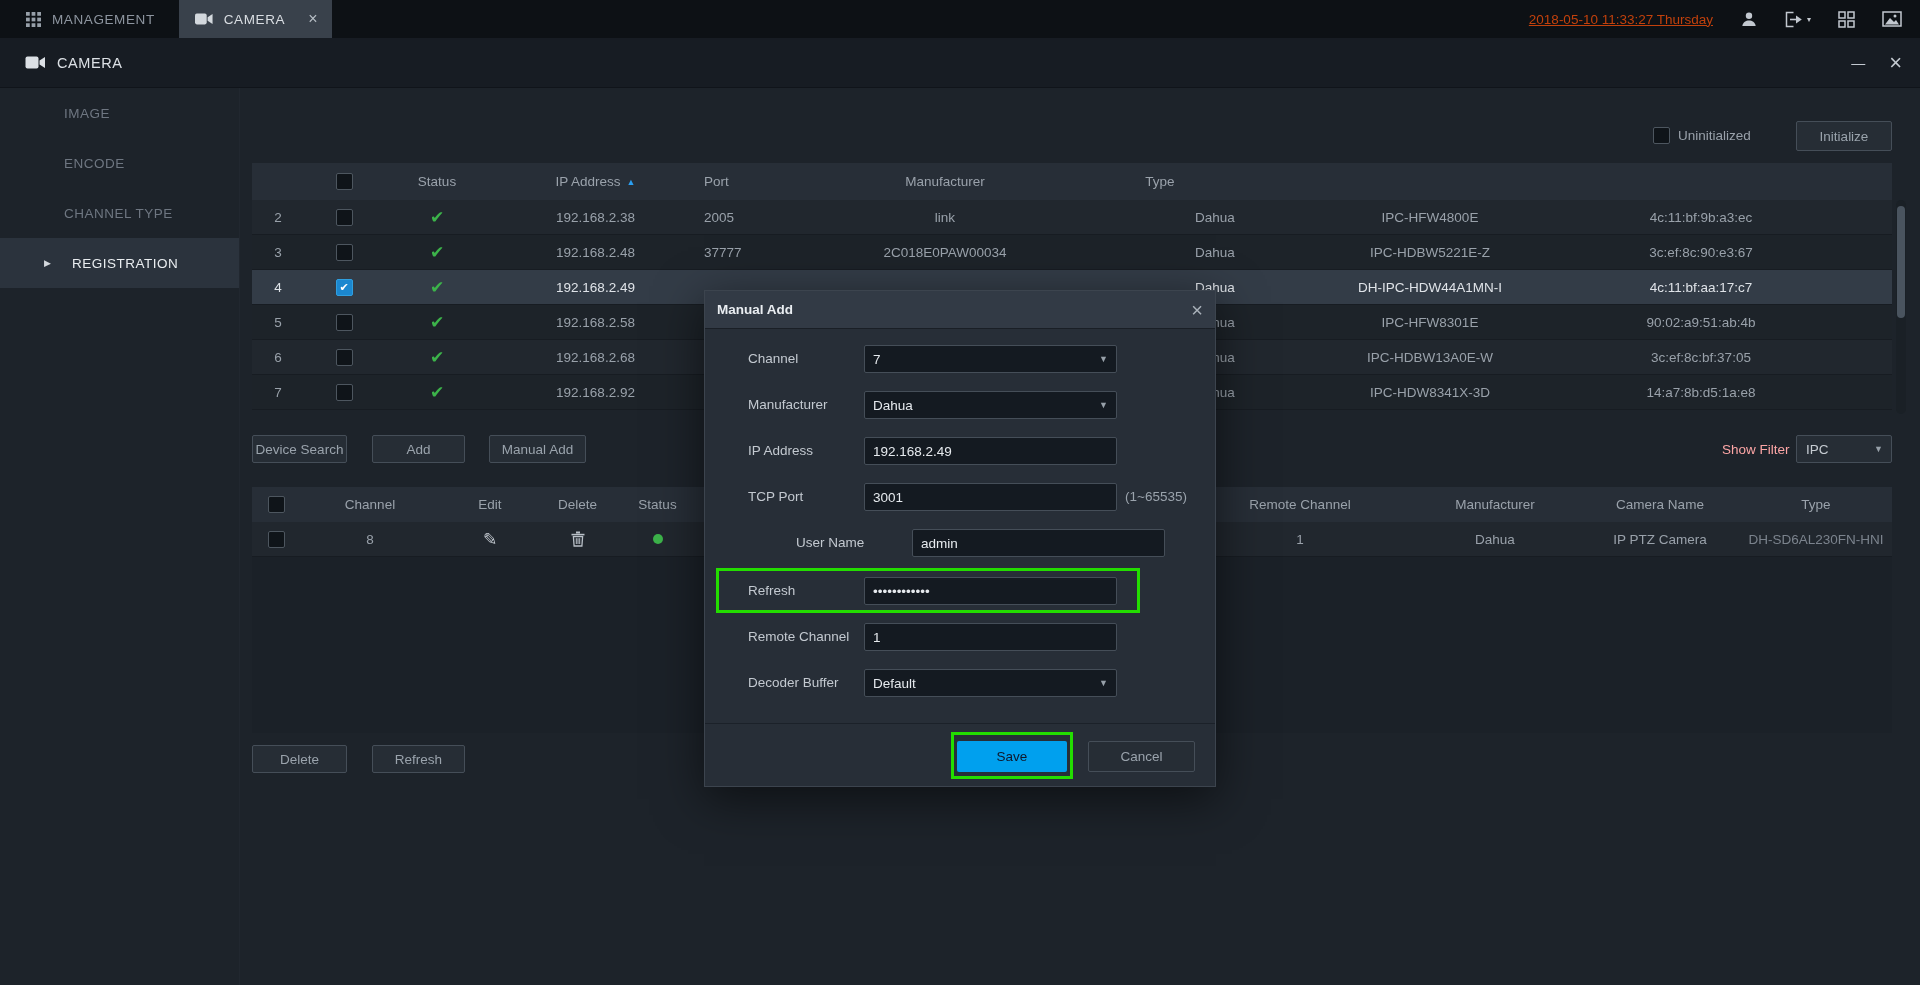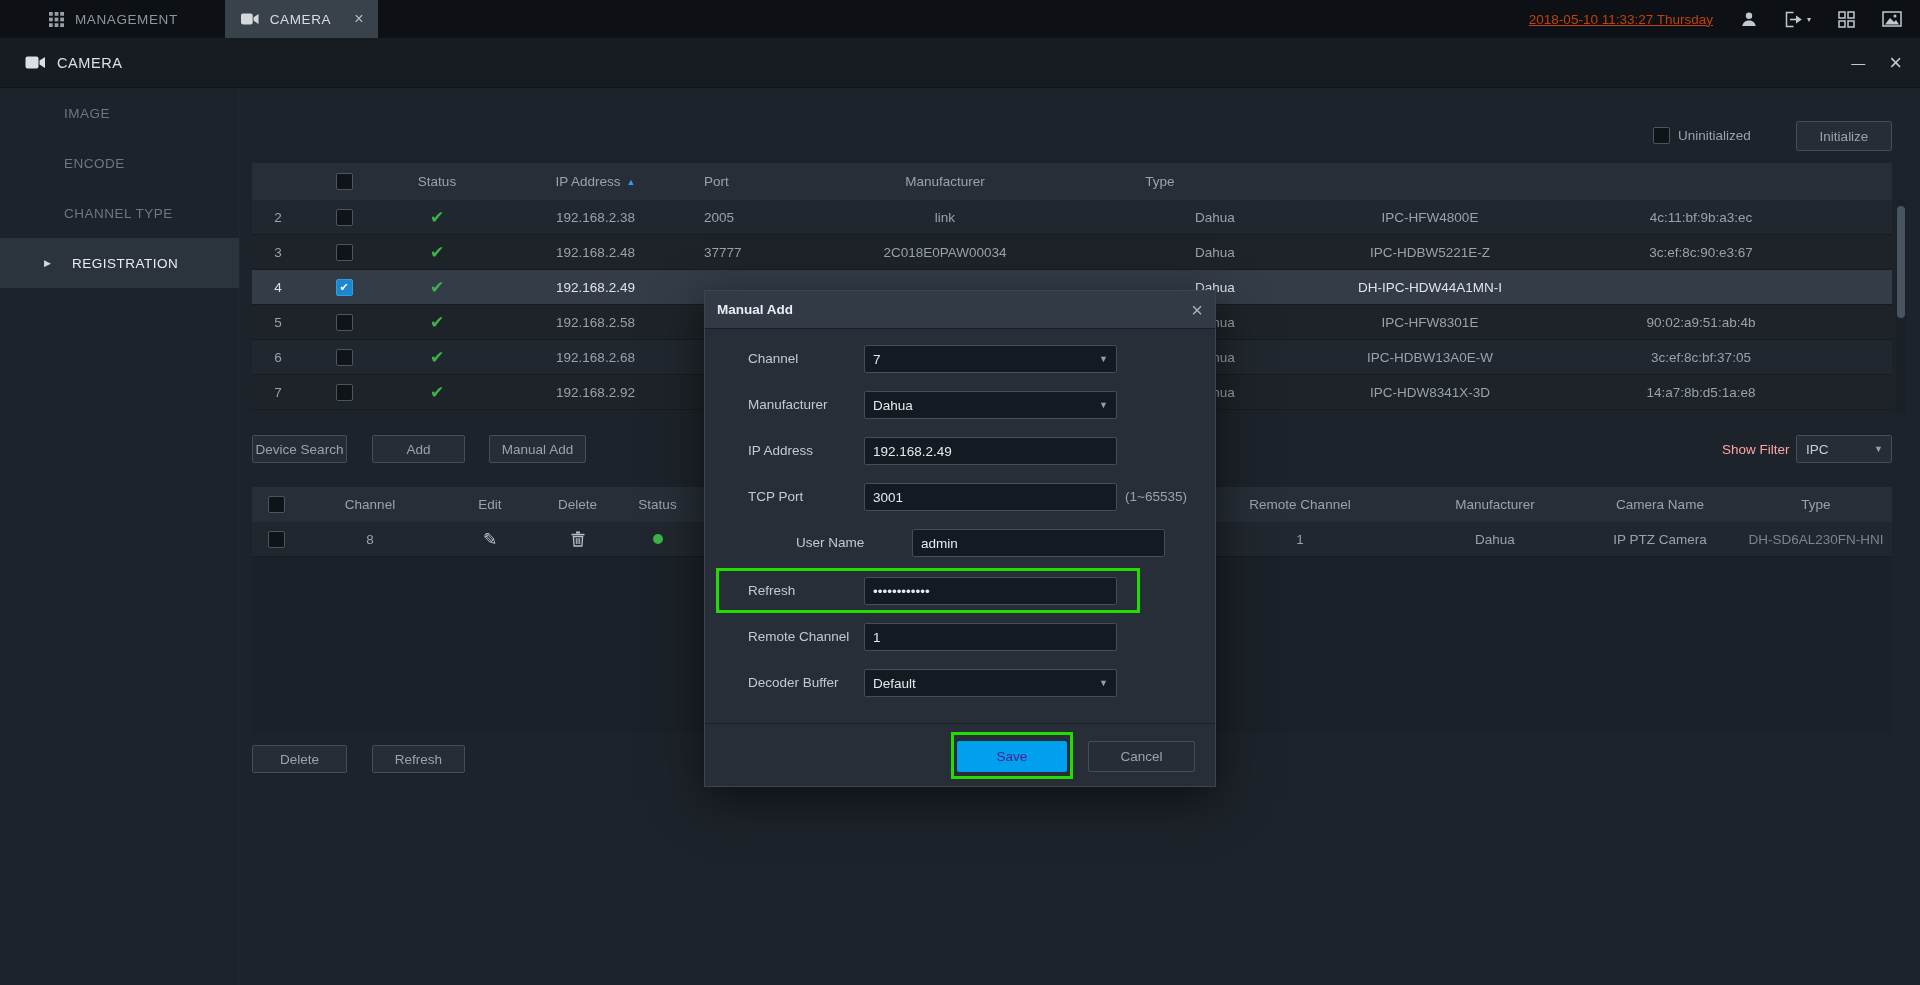--- a/index.html
+++ b/index.html
@@ -5,21 +5,21 @@
   * { box-sizing: border-box; margin: 0; padding: 0; }
   html,body { background:#0a0c0e; }
   .screen {
     position: relative; width: 1920px; height: 985px;
     background: #1d232a; overflow: hidden;
     font-family: "Liberation Sans", sans-serif;
     color: #99a1aa; font-size: 13.5px; user-select: none;
   }
   
   .taskbar { position:absolute; top:0; left:0; right:0; height:38px; background:#0d1115; display:flex; align-items:stretch; }
-  .tb-tab { display:flex; align-items:center; gap:11px; padding:0 24px 0 26px; color:#8d959f; letter-spacing:.6px; cursor:pointer;margin-left:23px; }
+  .tb-tab { display:flex; align-items:center; gap:11px; padding:0 24px 0 26px; color:#8d959f; letter-spacing:.6px; cursor:pointer; }
   .tb-tab.active { background:#39414b; color:#d9dde2; padding:0 14px 0 16px; }
   .tb-close { margin-left:12px; font-size:16px; color:#b6bdc4; line-height:1; cursor:pointer; }
   .tb-right { margin-left:auto; display:flex; align-items:center; gap:27px; padding-right:18px; }
   .tb-time { color:#c2410c;text-decoration:underline; }
   .tb-icon { display:flex; align-items:center; cursor:pointer; }
   .tb-caret { font-size:8px; color:#c2c8cf; margin-left:3px; }
   
   .titlebar { position:absolute; top:38px; left:0; right:0; height:50px; background:#171c23; border-bottom:1px solid #10141a; display:flex; align-items:center; padding:0 18px 0 25px; }
   .win-title { margin-left:11px; font-size:14.5px; color:#dce0e5; letter-spacing:.6px; }
   .win-ctrls { margin-left:auto; display:flex; align-items:center; gap:24px; }
@@ -76,21 +76,21 @@
   .dialog { position:absolute; left:704px; top:290px; width:512px; height:497px; background:#272e37; border:1px solid #3c444e; box-shadow:0 12px 45px rgba(0,0,0,.55); z-index:10; }
   .dlg-title { height:38px; background:#323a45; border-bottom:1px solid #1a1f26; display:flex; align-items:center; padding:0 12px; }
   .dlg-title-text { font-weight:bold; font-size:13.5px; color:#e9edf1; }
   .dlg-close { margin-left:auto; font-size:20px; color:#aab2ba; line-height:1; cursor:pointer; }
   .fld { position:absolute; left:0; width:100%; height:28px; }
   .flabel { position:absolute; left:43px; top:0; height:28px; line-height:28px; color:#c3c9d0; }
   .tinput { position:absolute; left:159px; top:0; width:253px; height:28px; background:#141a21; border:1px solid #454e58; border-radius:2px; color:#e6eaee; font-size:13.5px; padding:0 8px; font-family:inherit; outline:none; }
   .select { position:absolute; left:159px; top:0; width:253px; height:28px; background:#141a21; border:1px solid #454e58; border-radius:2px; display:flex; align-items:center; padding:0 24px 0 8px; color:#e6eaee; cursor:pointer; }
   .hint { position:absolute; left:420px; top:0; line-height:28px; color:#9aa3ac; white-space:nowrap; }
   .dlg-divider { position:absolute; left:0; top:432px; width:100%; height:1px; background:#1b2129; }
-  .dlg-save   { position:absolute; left:252px; top:450px; width:110px; height:31px; background:var(--accent-blue,#00a0ee); border:none; border-radius:2px; color:#4c1d95; font-size:13.5px; font-family:inherit; cursor:pointer; }
+  .dlg-save   { position:absolute; left:252px; top:450px; width:110px; height:31px; background:var(--accent-blue,#00a0ee); border:none; border-radius:2px; color:#0f172a; font-size:13.5px; font-family:inherit; cursor:pointer; }
   .dlg-cancel { position:absolute; left:383px; top:450px; width:107px; height:31px; }
   .hl { position:absolute; border:3px solid var(--highlight-green,#23dd00); z-index:30; pointer-events:none; }
 </style>
 </head>
 <body>
 
 <div class="screen">
 
   <div class="taskbar">
     <div class="tb-tab">
@@ -243,20 +243,21 @@
           <span class="cb checked">✔</span>
         </div>
       <div class="c w-st">
           <span class="check">✔</span>
         </div>
       <div class="c w-ip">192.168.2.49</div>
       <div class="c w-pt"></div>
       <div class="c w-dn"></div>
       <div class="c w-mf">Dahua</div>
       <div class="c w-ty">DH-IPC-HDW44A1MN-I</div>
+      <div class="c w-mac">4c:11:bf:aa:17:c7</div>
     </div>
 
     <div class="t1-row alt-b">
       <div class="c w-num">5</div>
       <div class="c w-cb">
           <span class="cb"></span>
         </div>
       <div class="c w-st">
           <span class="check">✔</span>
         </div>

